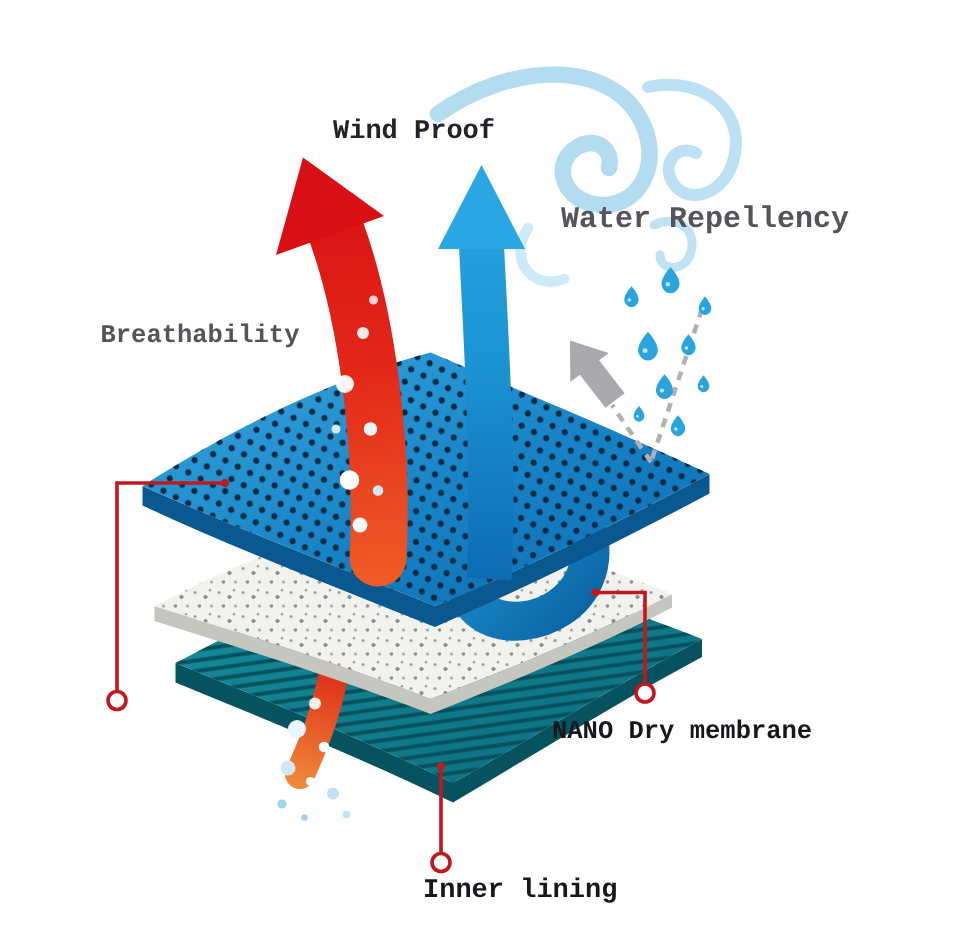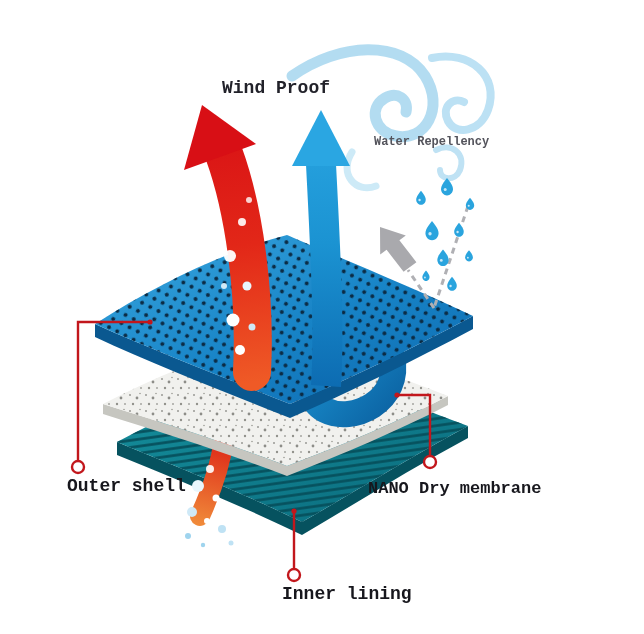--- a/index.html
+++ b/index.html
@@ -173,22 +173,22 @@
       <g>
         <polyline points="294,544 294,489"></polyline>
         <circle cx="294" cy="487" r="2.6" fill="#c2171c" stroke="none"></circle>
         <circle cx="294" cy="551" r="6" fill="#ffffff"></circle>
       </g>
     </g>
   </svg>
 
   <div class="label lbl-dark" style="left:222px; top:54px;  font-size:18px;">Wind Proof</div>
 
-  <div class="label lbl-gray" style="left:374px; top:111px; font-size:12px;">Water Repellency</div>
+  <div class="label lbl-gray" style="left:374px; top:111px; font-size:20px;">Water Repellency</div>
 
+  <div class="label lbl-gray" style="left:67px;  top:191px; font-size:17px;">Breathability</div>
 
-  <div class="label lbl-black" style="left:67px;  top:452px; font-size:18px;">Outer shell</div>
 
   <div class="label lbl-black" style="left:282px; top:560px; font-size:18px;">Inner lining</div>
 
   <div class="label lbl-black" style="left:368px; top:455px; font-size:17px;">NANO Dry membrane</div>
 
 </div>
 
 </body></html>

